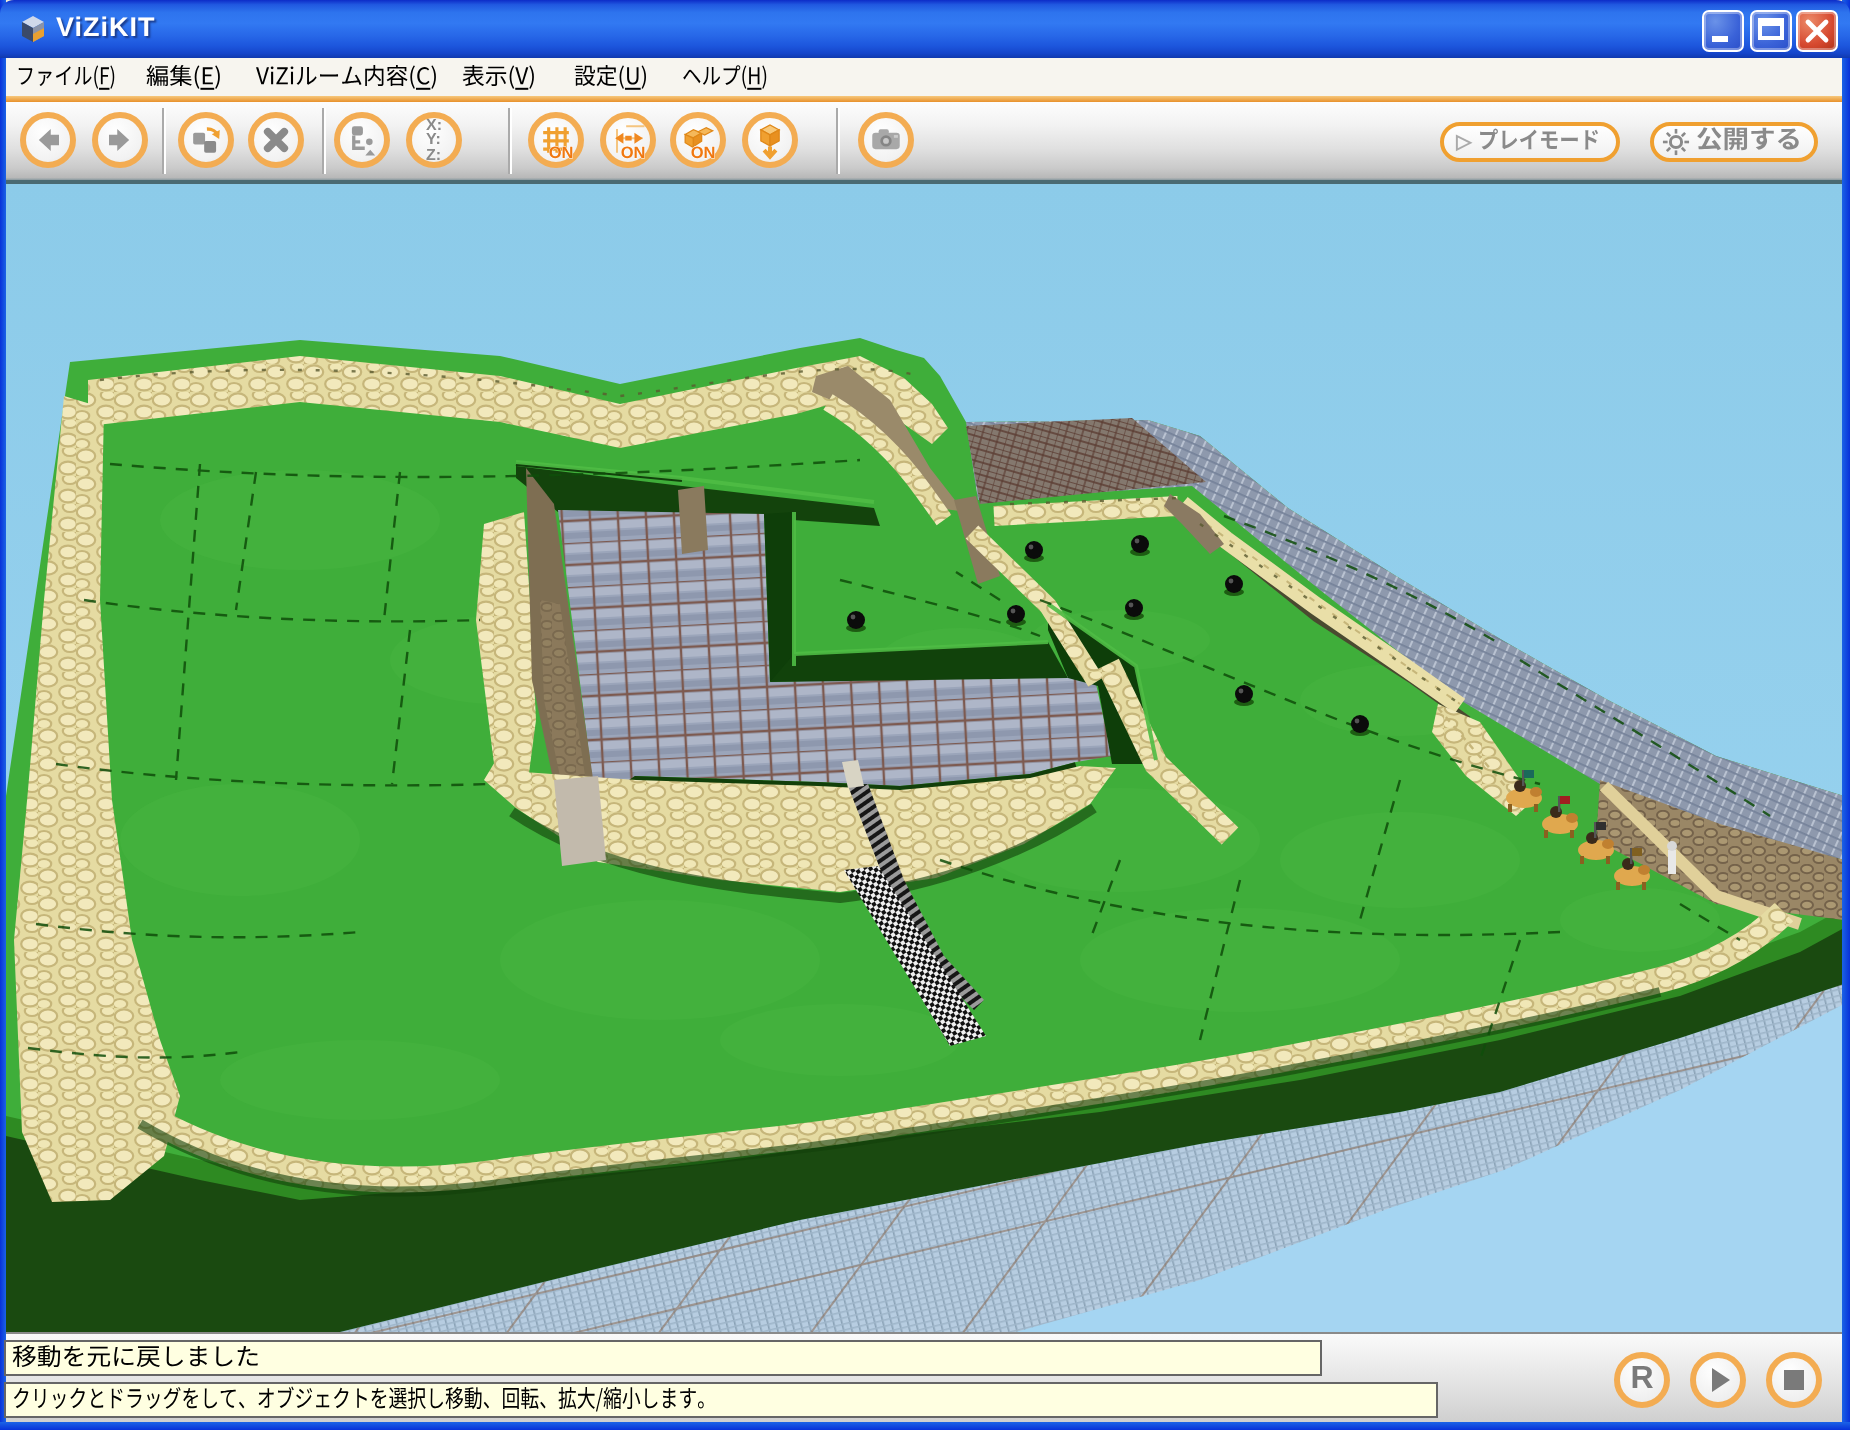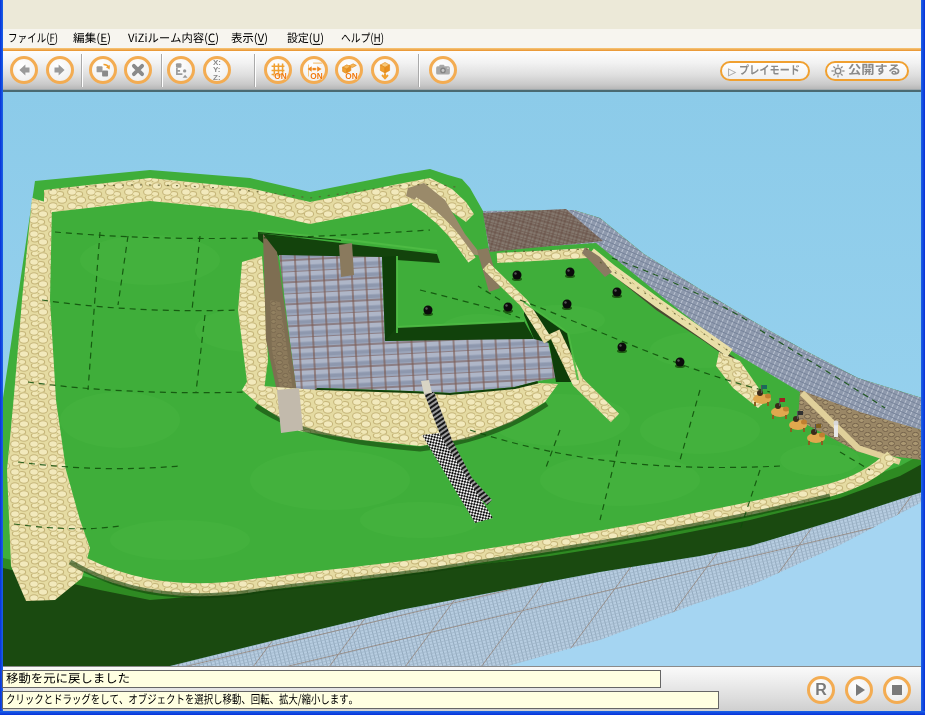--- a/index.html
+++ b/index.html
@@ -30,20 +30,39 @@
 #vpline { position:absolute; left:3px; top:90px; width:918px; height:2px; background:#4a6a72; z-index:40; }
 #bottom { position:absolute; left:3px; top:666px; width:918px; height:45px;
   background:linear-gradient(180deg,#fafafa 0%,#eee 30%,#ddd 70%,#cfcfcf 100%); z-index:55; border-top:1px solid #8a8a8a;}
 .status { position:absolute; left:-1px; height:18px; background:#ffffe1; border:1px solid #666; font-size:11.5px; color:#000; padding:1px 3px; overflow:hidden; white-space:nowrap; }
 #st1 { top:3px; width:659px; }
 #st2 { top:24px; width:717px; }
 .cbtn { position:absolute; top:9px; width:28px; height:28px; border-radius:50%; border:3px solid #f3ac52; background:radial-gradient(circle at 40% 30%,#fff,#eee 75%,#ddd); display:flex; align-items:center; justify-content:center; color:#7a7a7a; font-weight:bold; font-size:16px; }
 </style></head>
 <body>
 <div id="win">
+  <div id="title">
+    <svg style="position:absolute;left:8px;top:6px" width="17" height="17" viewBox="0 0 17 17">
+        <path d="M3 5 l5.5-3 5.5 3 -5.5 3 Z" fill="#cfd8ea"></path>
+        <path d="M3 5 v7 l5.5 3 v-7 Z" fill="#3a4a6a"></path>
+        <path d="M14 5 v7 l-5.5 3 v-7 Z" fill="#8a93a8"></path>
+        <path d="M8.5 11 l5.5-3 v4 l-5.5 3Z" fill="#e8a030"></path>
+      </svg>
+    <span class="txt">ViZiKIT</span>
+    <div class="wbtn" id="bmin"><svg width="19" height="19">
+          <rect x="4" y="12" width="8" height="3" fill="#fff"></rect>
+        </svg></div>
+    <div class="wbtn" id="bmax"><svg width="19" height="19">
+          <rect x="4" y="4" width="11" height="9" fill="none" stroke="#fff" stroke-width="2"></rect>
+          <rect x="4" y="4" width="11" height="3" fill="#fff"></rect>
+        </svg></div>
+    <div class="wbtn" id="bclose"><svg width="19" height="19">
+          <path d="M5 5 L14 14 M14 5 L5 14" stroke="#fff" stroke-width="2.4" stroke-linecap="round"></path>
+        </svg></div>
+  </div>
   <div id="menu">
     <span style="left:5px">
         <svg width="52" height="14" style="display:block">
           <g fill="#000" transform="scale(0.8316,1)">
             <path transform="translate(0.00,10.12) scale(0.0115,-0.0115)" d="M861.0810546875 664.780029296875Q856.1309814453125 654.2698974609375 852.680908203125 642.0546264648438Q849.2308349609375 629.83935546875 846.060791015625 614.6693115234375Q838.28076171875 575.3994140625 825.1707763671875 527.5444946289062Q812.060791015625 479.6895751953125 793.4508056640625 429.359619140625Q774.8408203125 379.0296630859375 750.6458129882812 331.7496337890625Q726.4508056640625 284.4696044921875 696.8907470703125 245.95947265625Q651.28076171875 187.7894287109375 594.9656372070312 137.64434814453125Q538.6505126953125 87.499267578125 466.8104248046875 47.439208984375Q394.9703369140625 7.379150390625 303.3104248046875 -21.620849609375L235.35888671875 53.2308349609375Q332.698974609375 78.060791015625 404.17401123046875 113.6707763671875Q475.6490478515625 149.28076171875 529.759033203125 195.000732421875Q583.8690185546875 240.720703125 625.3089599609375 293.9906005859375Q660.9688720703125 339.48046875 687.5437622070312 397.09515380859375Q714.11865234375 454.7098388671875 731.778564453125 513.239501953125Q749.4384765625 571.7691650390625 756.0484619140625 619.698974609375Q741.658447265625 619.698974609375 702.7536010742188 619.698974609375Q663.8487548828125 619.698974609375 610.97900390625 619.698974609375Q558.1092529296875 619.698974609375 500.32452392578125 619.698974609375Q442.539794921875 619.698974609375 389.69500732421875 619.698974609375Q336.8502197265625 619.698974609375 297.9102783203125 619.698974609375Q258.9703369140625 619.698974609375 244.68017578125 619.698974609375Q215 619.698974609375 189.78472900390625 618.8089599609375Q164.5694580078125 617.9189453125 145.179443359375 616.5289306640625V705.180908203125Q159.3494873046875 703.7908935546875 176.0296630859375 702.0958862304688Q192.7098388671875 700.40087890625 211.0 699.5108642578125Q229.2901611328125 698.620849609375 245.2901611328125 698.620849609375Q257.1903076171875 698.620849609375 287.9102783203125 698.620849609375Q318.6302490234375 698.620849609375 361.2301025390625 698.620849609375Q403.8299560546875 698.620849609375 452.17474365234375 698.620849609375Q500.51953125 698.620849609375 548.3643188476562 698.620849609375Q596.2091064453125 698.620849609375 637.7239379882812 698.620849609375Q679.23876953125 698.620849609375 708.2886962890625 698.620849609375Q737.338623046875 698.620849609375 746.6787109375 698.620849609375Q758.1888427734375 698.620849609375 772.2941284179688 699.5108642578125Q786.3994140625 700.40087890625 800.2496337890625 703.9609375Z"></path>
             <path transform="translate(11.50,10.12) scale(0.0115,-0.0115)" d="M865.40087890625 505.3697509765625Q861.060791015625 499.419677734375 854.940673828125 491.6295166015625Q848.820556640625 483.83935546875 845.04052734375 477.6693115234375Q834.0904541015625 460.1591796875 813.7503662109375 430.7091064453125Q793.4102783203125 401.259033203125 766.3252563476562 366.67401123046875Q739.240234375 332.0889892578125 707.580322265625 299.759033203125Q675.92041015625 267.4290771484375 641.940673828125 244.1591796875L576.83935546875 289.340087890625Q612.2091064453125 310.780029296875 646.2489013671875 343.51483154296875Q680.2886962890625 376.2496337890625 707.6935424804688 410.70440673828125Q735.098388671875 445.1591796875 749.3682861328125 469.259033203125Q735.318359375 469.259033203125 697.8035278320312 469.259033203125Q660.2886962890625 469.259033203125 609.5289306640625 469.259033203125Q558.7691650390625 469.259033203125 503.81439208984375 469.56402587890625Q448.859619140625 469.8690185546875 399.34478759765625 469.8690185546875Q349.8299560546875 469.8690185546875 315.3900146484375 469.8690185546875Q280.9500732421875 469.8690185546875 271.219970703125 469.8690185546875Q249.099853515625 469.8690185546875 224.73480224609375 468.97900390625Q200.3697509765625 468.0889892578125 177.299560546875 465.698974609375V548.940673828125Q198.419677734375 546.16064453125 223.759765625 544.2706298828125Q249.099853515625 542.380615234375 271.219970703125 542.380615234375Q280.9500732421875 542.380615234375 317.1700439453125 542.380615234375Q353.3900146484375 542.380615234375 405.46490478515625 542.380615234375Q457.539794921875 542.380615234375 514.7496337890625 542.380615234375Q571.95947265625 542.380615234375 624.4743041992188 542.380615234375Q676.9891357421875 542.380615234375 715.2839965820312 542.380615234375Q753.578857421875 542.380615234375 765.4088134765625 542.380615234375Q772.9189453125 542.380615234375 783.2691650390625 543.0756225585938Q793.619384765625 543.7706298828125 803.6895751953125 544.8556518554688Q813.759765625 545.940673828125 819.7098388671875 547.3306884765625ZM529.380615234375 402.19970703125Q528.6005859375 338 524.2706298828125 281.340087890625Q519.940673828125 224.68017578125 507.000732421875 174.31512451171875Q494.060791015625 123.9500732421875 468.64581298828125 79.24493408203125Q443.2308349609375 34.539794921875 401.19573974609375 -4.44537353515625Q359.16064453125 -43.4305419921875 295.5303955078125 -78.940673828125L225.259033203125 -23.07958984375Q241.7691650390625 -17.1295166015625 259.41424560546875 -8.76446533203125Q277.059326171875 -0.3994140625 294.1295166015625 10.8907470703125Q361.59912109375 56.260498046875 394.198974609375 108.37518310546875Q426.798828125 160.4898681640625 437.21380615234375 218.9696044921875Q447.6287841796875 277.4493408203125 447.6287841796875 342.499267578125Q447.6287841796875 357.0093994140625 446.3487548828125 372.32452392578125Q445.0687255859375 387.6396484375 442.2886962890625 402.19970703125Z"></path>
             <path transform="translate(23.00,10.12) scale(0.0115,-0.0115)" d="M86.2091064453125 361.301025390625Q215.8892822265625 396.301025390625 327.85418701171875 446.180908203125Q439.819091796875 496.060791015625 522.59912109375 547.6707763671875Q575.4290771484375 580.500732421875 624.8541870117188 619.2308349609375Q674.279296875 657.9609375 718.3143920898438 699.801025390625Q762.3494873046875 741.64111328125 796.3994140625 783.301025390625L863.3509521484375 720.51953125Q820.620849609375 676.3494873046875 771.66064453125 633.4243774414062Q722.700439453125 590.499267578125 668.2152709960938 550.8541870117188Q613.7301025390625 511.2091064453125 555.340087890625 474.379150390625Q500.3900146484375 440.7691650390625 431.219970703125 406.07415771484375Q362.0499267578125 371.379150390625 284.159912109375 340.07415771484375Q206.2698974609375 308.7691650390625 125.8299560546875 283.3292236328125ZM506.5289306640625 506.2698974609375 592.6910400390625 532.0701904296875V75.92041015625Q592.6910400390625 57.4102783203125 593.3860473632812 36.2301025390625Q594.0810546875 15.0499267578125 595.4710693359375 -2.93524169921875Q596.861083984375 -20.92041015625 599.0311279296875 -30.6505126953125H500.9688720703125Q502.35888671875 -20.92041015625 503.7489013671875 -2.93524169921875Q505.138916015625 15.0499267578125 505.83392333984375 36.2301025390625Q506.5289306640625 57.4102783203125 506.5289306640625 75.92041015625Z"></path>
             <path transform="translate(34.50,10.12) scale(0.0115,-0.0115)" d="M523.939208984375 21.1700439453125Q526.71923828125 32.900146484375 528.6092529296875 47.580322265625Q530.499267578125 62.260498046875 530.499267578125 77.3306884765625Q530.499267578125 86.8907470703125 530.499267578125 120.91571044921875Q530.499267578125 154.940673828125 530.499267578125 204.7105712890625Q530.499267578125 254.48046875 530.499267578125 312.3603515625Q530.499267578125 370.240234375 530.499267578125 428.81512451171875Q530.499267578125 487.3900146484375 530.499267578125 538.3299560546875Q530.499267578125 589.2698974609375 530.499267578125 626.0499267578125Q530.499267578125 662.8299560546875 530.499267578125 676.340087890625Q530.499267578125 704.80029296875 528.1342163085938 724.5654907226562Q525.7691650390625 744.3306884765625 525.1591796875 750.4305419921875H617.3212890625Q616.7113037109375 744.3306884765625 614.8462524414062 724.3704833984375Q612.981201171875 704.4102783203125 612.981201171875 675.9500732421875Q612.981201171875 662.43994140625 612.981201171875 626.4750366210938Q612.981201171875 590.5101318359375 612.981201171875 540.140380859375Q612.981201171875 489.7706298828125 612.981201171875 432.3509521484375Q612.981201171875 374.9312744140625 612.981201171875 319.12158203125Q612.981201171875 263.3118896484375 612.981201171875 215.7720947265625Q612.981201171875 168.2322998046875 612.981201171875 137.0123291015625Q612.981201171875 105.7923583984375 612.981201171875 99.162109375Q659.52099609375 120.6519775390625 712.5506591796875 156.581787109375Q765.580322265625 192.5115966796875 816.1950073242188 240.68634033203125Q866.8096923828125 288.861083984375 904.51953125 345.060791015625L952.380615234375 276.939208984375Q909.3306884765625 218.619384765625 851.7456665039062 166.0093994140625Q794.16064453125 113.3994140625 731.9656372070312 71.119384765625Q669.7706298828125 28.83935546875 611.3306884765625 -0.16064453125Q598.820556640625 -6.500732421875 590.5654907226562 -12.560791015625Q582.3104248046875 -18.620849609375 576.7503662109375 -22.7908935546875ZM65.8690185546875 25.92041015625Q128.9891357421875 71.0904541015625 173.1490478515625 135.17547607421875Q217.3089599609375 199.260498046875 239.9688720703125 271.68017578125Q250.9688720703125 306.340087890625 257.078857421875 357.30499267578125Q263.1888427734375 408.2698974609375 265.88385009765625 465.51483154296875Q268.578857421875 522.759765625 269.078857421875 577.4547729492188Q269.578857421875 632.1497802734375 269.578857421875 674.2698974609375Q269.578857421875 696.460205078125 267.798828125 713.7503662109375Q266.018798828125 731.04052734375 262.8487548828125 746.7706298828125H354.8408203125Q354.2308349609375 741.28076171875 353.14581298828125 729.7456665039062Q352.060791015625 718.2105712890625 350.97576904296875 704.0553588867188Q349.8907470703125 689.900146484375 349.8907470703125 675.0499267578125Q349.8907470703125 633.31982421875 348.8907470703125 576.4547729492188Q347.8907470703125 519.5897216796875 344.58575439453125 458.28472900390625Q341.28076171875 396.979736328125 335.47576904296875 342.17474365234375Q329.6707763671875 287.3697509765625 319.060791015625 249.979736328125Q296.6707763671875 169.6895751953125 250.560791015625 98.739501953125Q204.4508056640625 27.7894287109375 141.28076171875 -24.500732421875Z"></path>
             <path transform="translate(46.00,10.12) scale(0.0115,-0.0115)" d="M239.31982421875 -196.460205078125Q170.3697509765625 -83.9500732421875 131.17474365234375 39.69500732421875Q91.979736328125 163.340087890625 91.979736328125 310.68017578125Q91.979736328125 458.020263671875 131.17474365234375 581.9703369140625Q170.3697509765625 705.92041015625 239.31982421875 818.4305419921875L295.421142578125 791.9500732421875Q230.981201171875 685.219970703125 199.4312744140625 561.6099853515625Q167.88134765625 438 167.88134765625 310.68017578125Q167.88134765625 182.9703369140625 199.4312744140625 59.55535888671875Q230.981201171875 -63.859619140625 295.421142578125 -170.5897216796875Z"></path>
             <path transform="translate(49.89,10.12) scale(0.0115,-0.0115)" d="M100.6396484375 0V733.4102783203125H522.5709228515625V655.1685791015625H193.021728515625V406.7706298828125H472.64111328125V329.138916015625H193.021728515625V0Z"></path>

